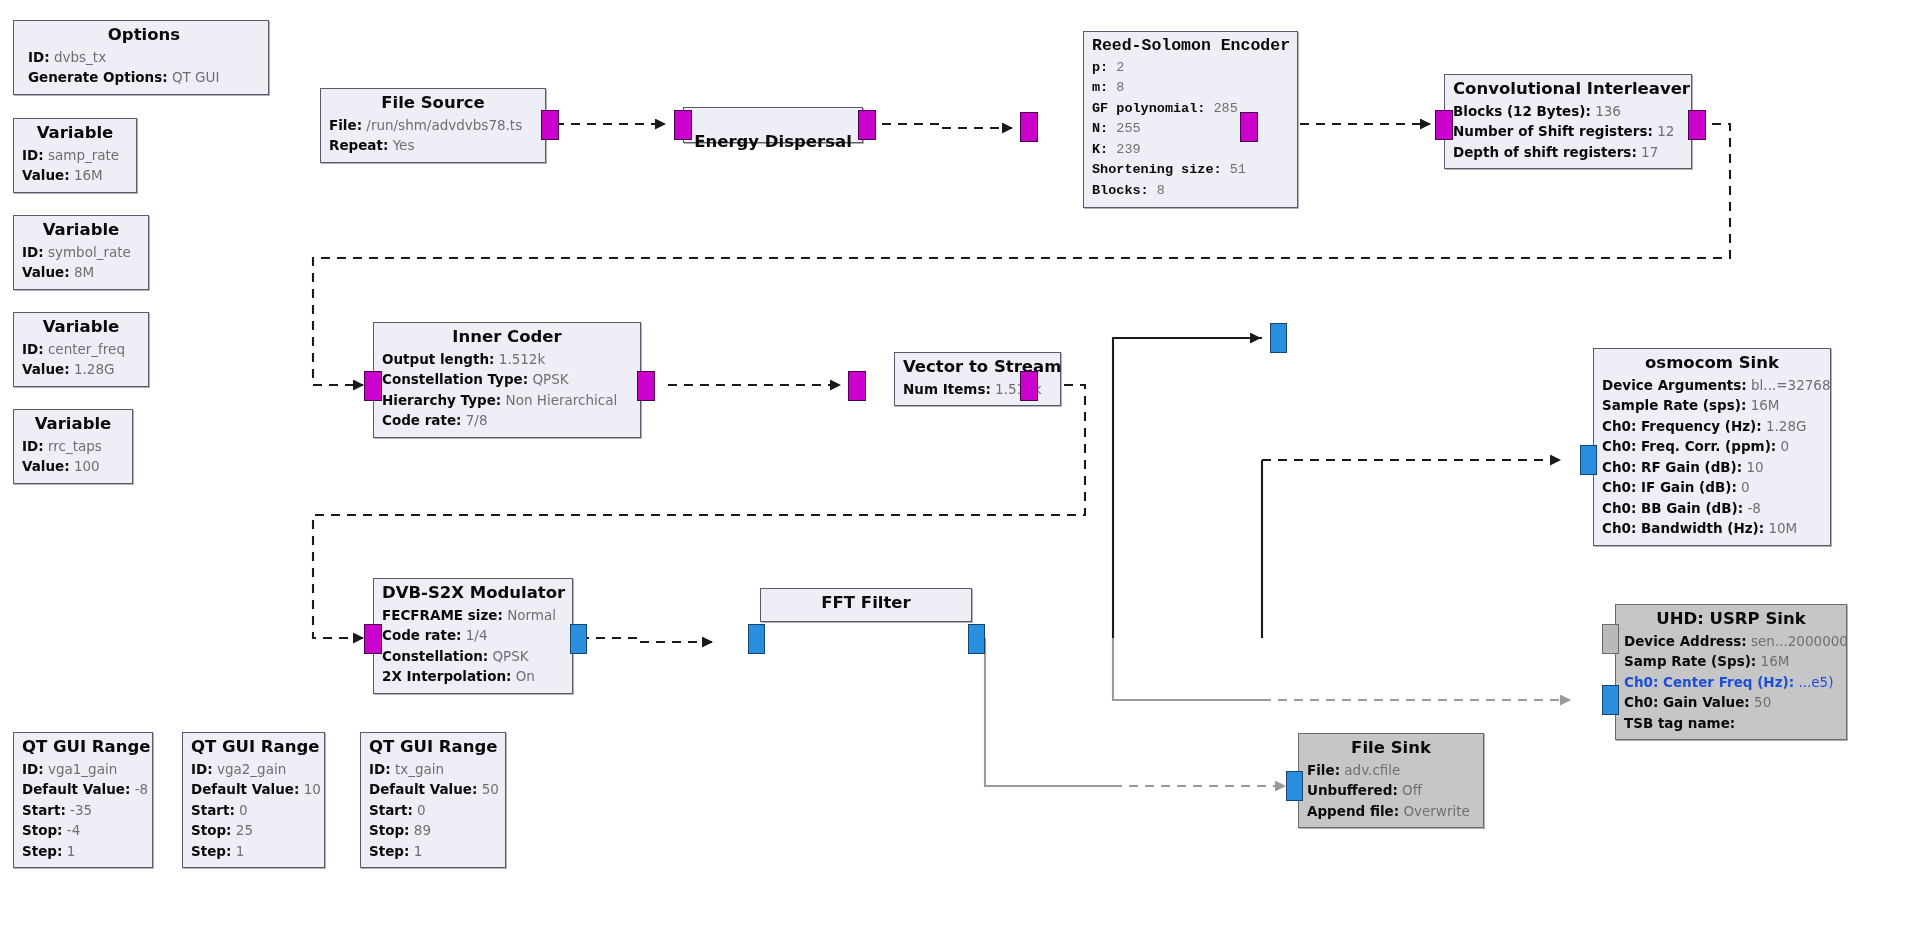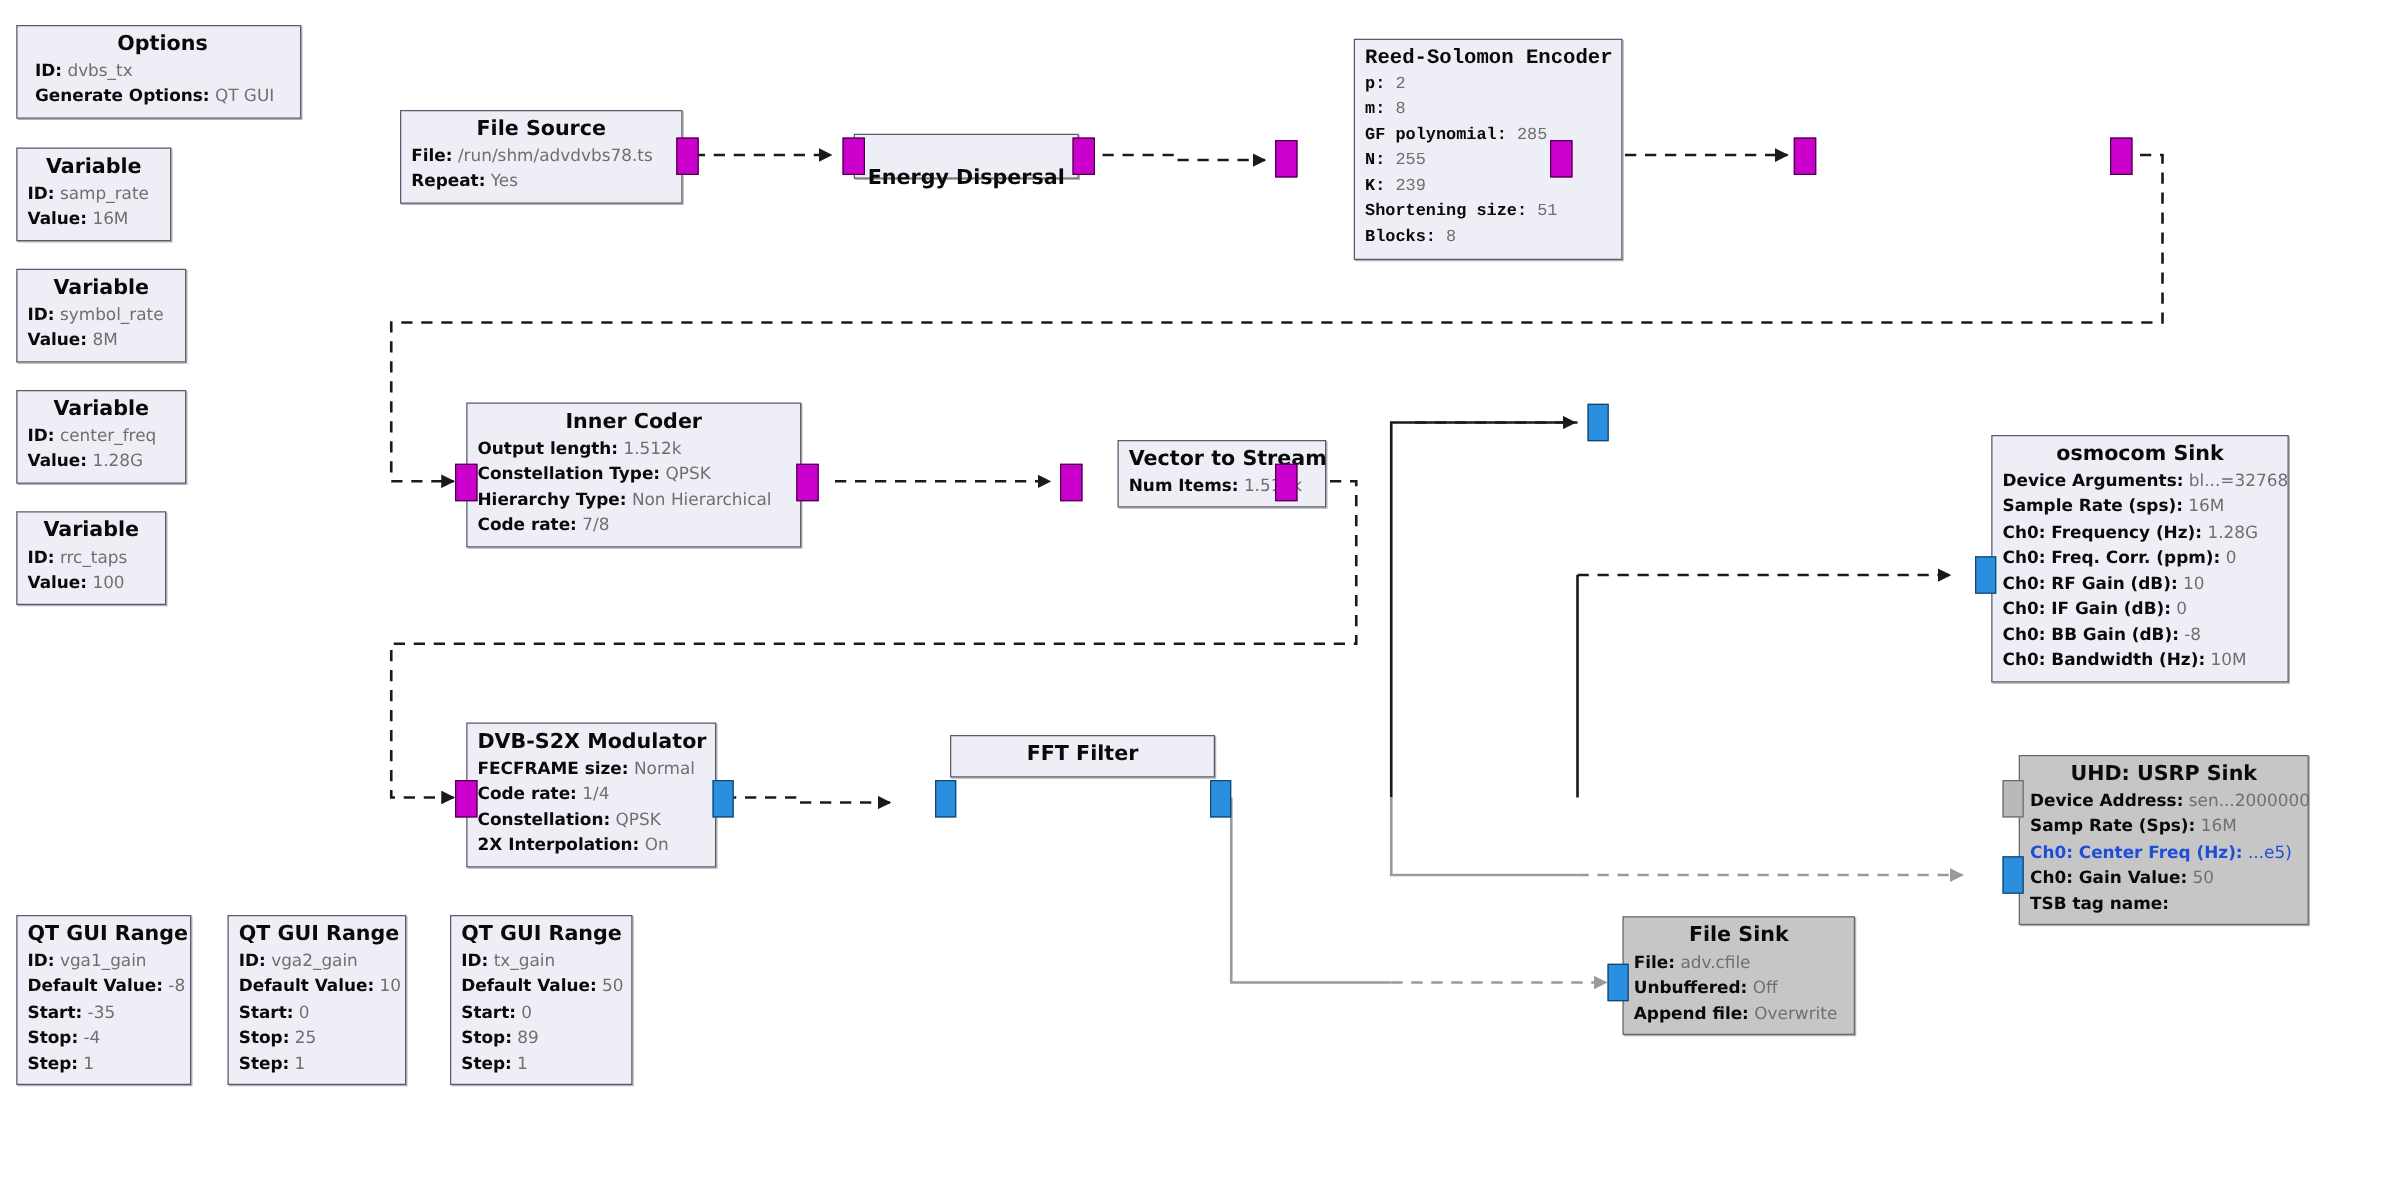--- a/index.html
+++ b/index.html
@@ -79,21 +79,21 @@
     <g fill="none" stroke="#9a9a9a" stroke-width="2.1">
       <path d="M985,638 L985,786 L1113,786"></path>
       <path d="M1113,638 L1113,700 L1262,700"></path>
     </g>
     <g fill="none" stroke="#9a9a9a" stroke-width="2.1" stroke-dasharray="9,7">
       <path d="M1113,786 L1285,786" marker-end="url(#ahg)"></path>
       <path d="M1262,700 L1570,700" marker-end="url(#ahg)"></path>
     </g>
   </svg>
 
-  <div class="blk" style="left:13px;top:20px;width:228px;padding-left:14px;">
+  <div class="blk" style="left:13px;top:20px;width:256px;padding-left:14px;">
     <div class="title">Options</div>
     <div class="rows">
         <div class="row"><b>ID:</b><span> dvbs_tx</span></div>
         <div class="row"><b>Generate Options:</b><span> QT GUI</span></div>
       </div>
   </div>
 
   <div class="blk" style="left:13px;top:118px;width:124px;">
     <div class="title">Variable</div>
     <div class="rows">
@@ -149,20 +149,28 @@
         <div class="row"><b>GF polynomial:</b><span> 285</span></div>
         <div class="row"><b>N:</b><span> 255</span></div>
         <div class="row"><b>K:</b><span> 239</span></div>
         <div class="row"><b>Shortening size:</b><span> 51</span></div>
         <div class="row"><b>Blocks:</b><span> 8</span></div>
       </div>
   </div>
   <div class="port byte" style="left:1020px;top:112px;width:18px;height:30px;"></div>
   <div class="port byte" style="left:1240px;top:112px;width:18px;height:30px;"></div>
 
+  <div class="blk" style="left:1444px;top:74px;width:248px;">
+    <div class="title">Convolutional Interleaver</div>
+    <div class="rows">
+        <div class="row"><b>Blocks (12 Bytes):</b><span> 136</span></div>
+        <div class="row"><b>Number of Shift registers:</b><span> 12</span></div>
+        <div class="row"><b>Depth of shift registers:</b><span> 17</span></div>
+      </div>
+  </div>
   <div class="port byte" style="left:1435px;top:110px;width:18px;height:30px;"></div>
   <div class="port byte" style="left:1688px;top:110px;width:18px;height:30px;"></div>
 
   <div class="blk" style="left:373px;top:322px;width:268px;">
     <div class="title">Inner Coder</div>
     <div class="rows">
         <div class="row"><b>Output length:</b><span> 1.512k</span></div>
         <div class="row"><b>Constellation Type:</b><span> QPSK</span></div>
         <div class="row"><b>Hierarchy Type:</b><span> Non Hierarchical</span></div>
         <div class="row"><b>Code rate:</b><span> 7/8</span></div>

